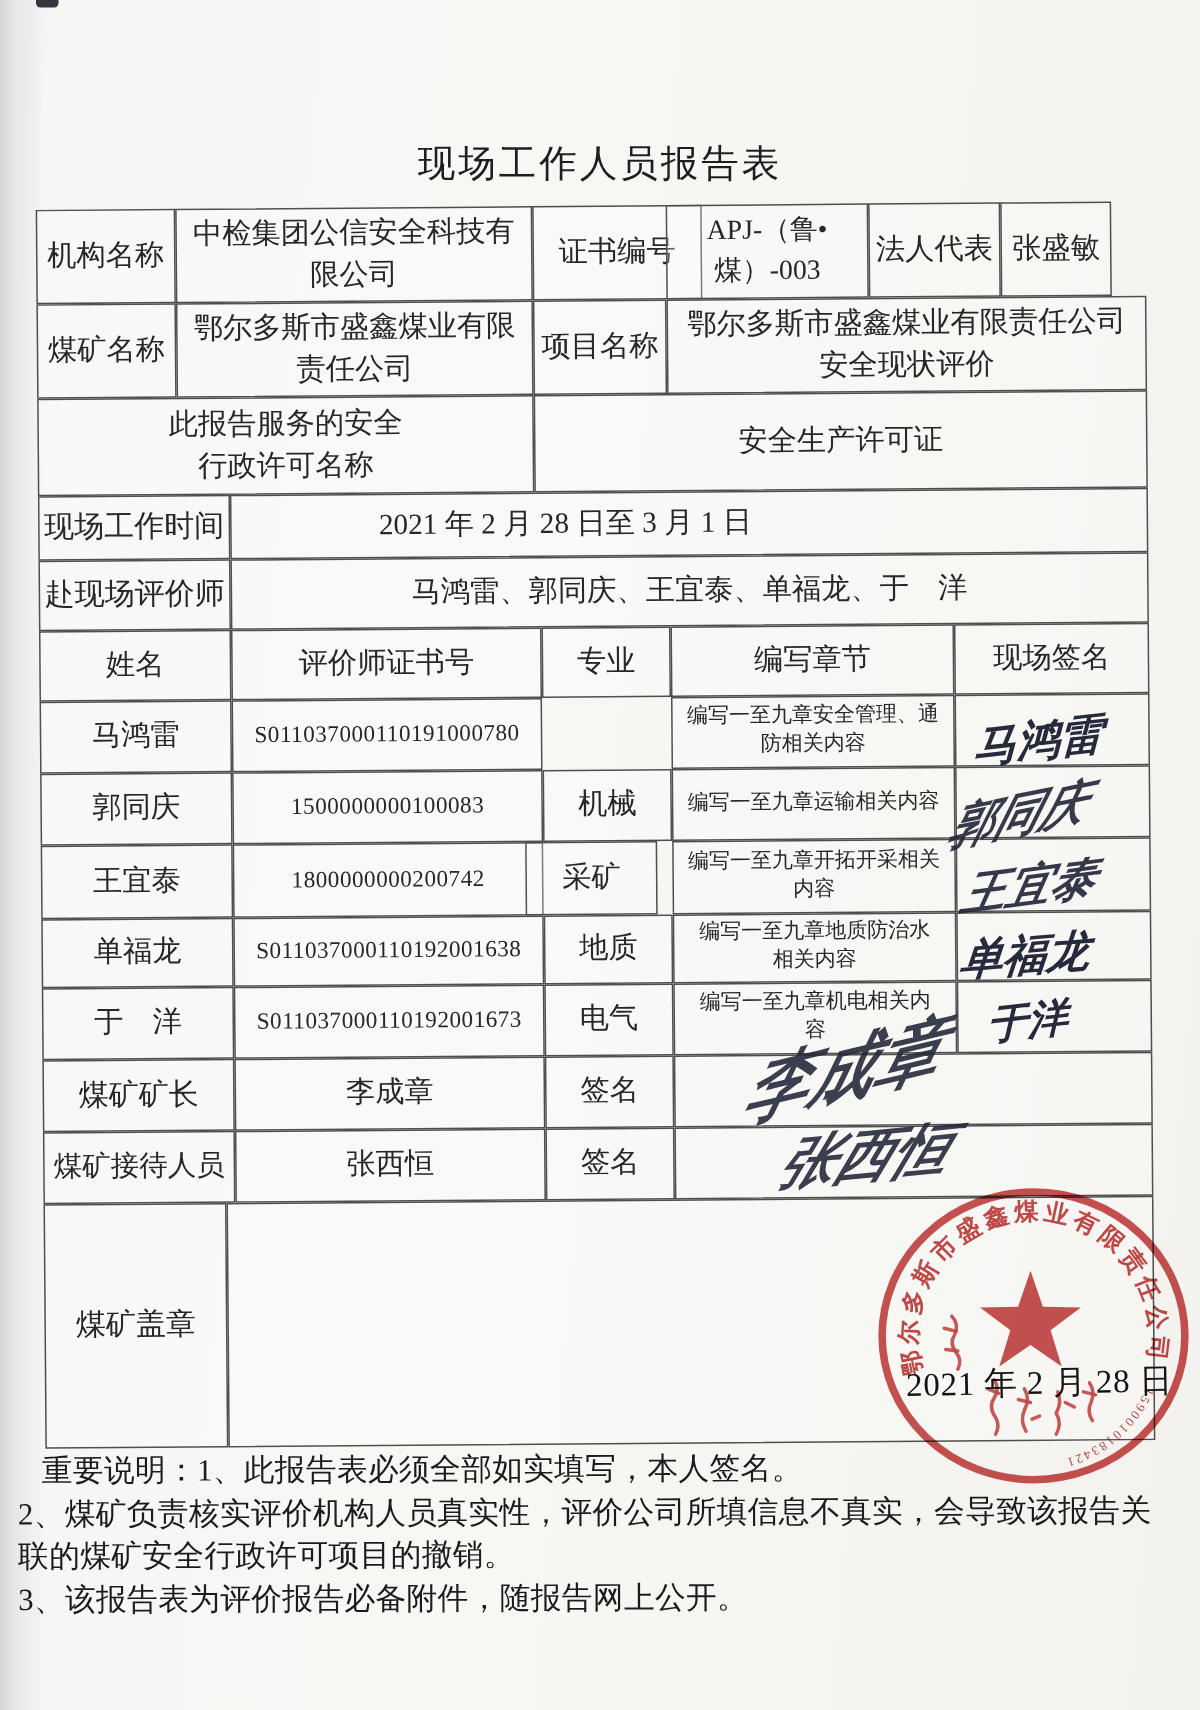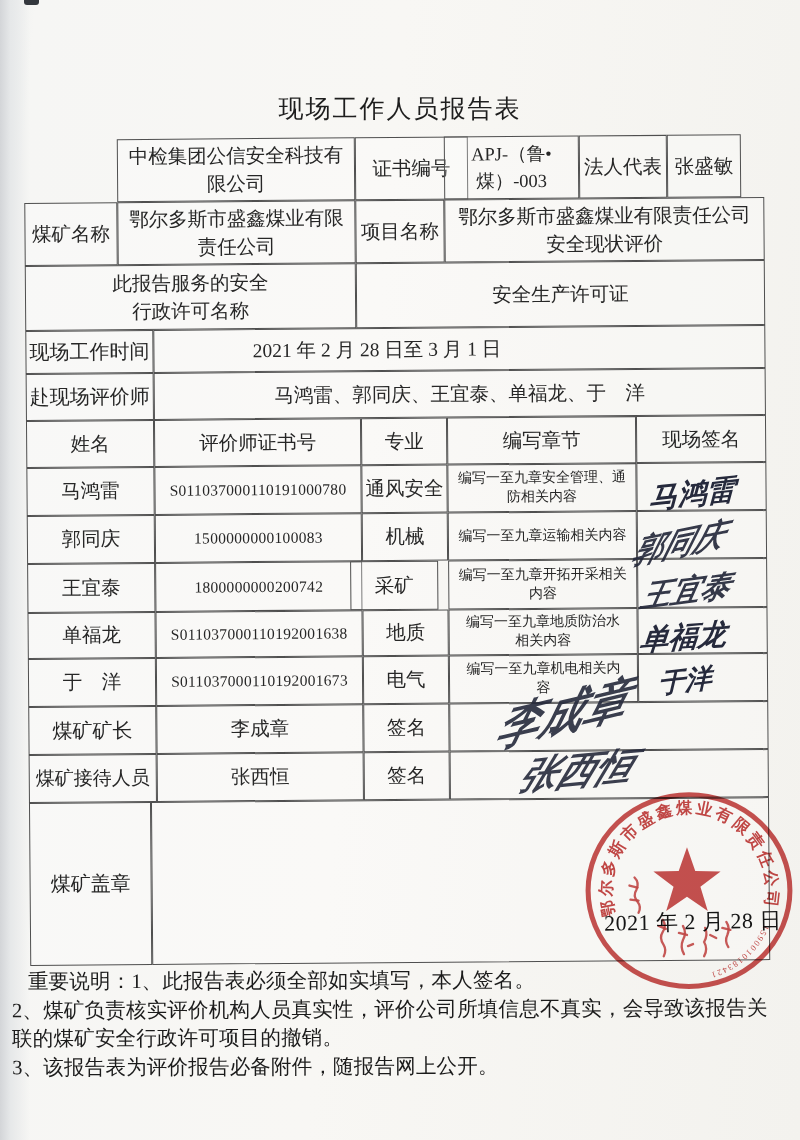--- a/index.html
+++ b/index.html
@@ -42,20 +42,21 @@
 </head>
 <body>
 
 <div class="paper-edge"></div>
 <div class="corner-mark"></div>
 
 <div class="doc-title">现场工作人员报告表</div>
 
 <div class="sheet">
 
+  <div class="cell" style="left:0;top:0;width:93px;height:63px">机构名称</div>
   <div class="cell" style="left:93px;top:0;width:238px;height:63px;padding:0 8px">中检集团公信安全科技有限公司</div>
   <div class="cell" style="left:331px;top:0;width:113px;height:63px">证书编号</div>
   <div class="cell" style="left:420px;top:0;width:135px;height:63px;padding:0 4px;font-size:18.5px">APJ-（鲁•煤）-003</div>
   <div class="cell" style="left:555px;top:0;width:88px;height:63px">法人代表</div>
   <div class="cell" style="left:643px;top:0;width:74px;height:63px">张盛敏</div>
 
   <div class="cell" style="left:0;top:63px;width:93px;height:63px">煤矿名称</div>
   <div class="cell" style="left:93px;top:63px;width:238px;height:63px;padding:0 8px">鄂尔多斯市盛鑫煤业有限责任公司</div>
   <div class="cell" style="left:331px;top:63px;width:89px;height:63px">项目名称</div>
   <div class="cell" style="left:420px;top:63px;width:320px;height:63px;padding:0 10px">鄂尔多斯市盛鑫煤业有限责任公司安全现状评价</div>
@@ -72,21 +73,20 @@
   <div class="cell" style="left:128px;top:234px;width:612px;height:47px">马鸿雷、郭同庆、王宜泰、单福龙、于　洋</div>
 
   <div class="cell" style="left:0;top:281px;width:128px;height:47px">姓名</div>
   <div class="cell" style="left:128px;top:281px;width:207px;height:47px">评价师证书号</div>
   <div class="cell" style="left:335px;top:281px;width:86px;height:47px">专业</div>
   <div class="cell" style="left:421px;top:281px;width:189px;height:47px">编写章节</div>
   <div class="cell" style="left:610px;top:281px;width:130px;height:47px">现场签名</div>
 
   <div class="cell" style="left:0;top:328px;width:128px;height:48px">马鸿雷</div>
   <div class="cell cert" style="left:128px;top:328px;width:207px;height:48px">S011037000110191000780</div>
-  <div class="cell" style="left:335px;top:328px;width:86px;height:48px">通风安全</div>
   <div class="cell chap" style="left:421px;top:328px;width:189px;height:48px">
     <span class="inner" style="width:183px">编写一至九章安全管理、通防相关内容</span>
   </div>
   <div class="cell" style="left:610px;top:328px;width:130px;height:48px"></div>
 
   <div class="cell" style="left:0;top:376px;width:128px;height:48px">郭同庆</div>
   <div class="cell cert" style="left:128px;top:376px;width:207px;height:48px">1500000000100083</div>
   <div class="cell" style="left:335px;top:376px;width:86px;height:48px">机械</div>
   <div class="cell chap" style="left:421px;top:376px;width:189px;height:48px">
     <span class="inner">编写一至九章运输相关内容</span>

